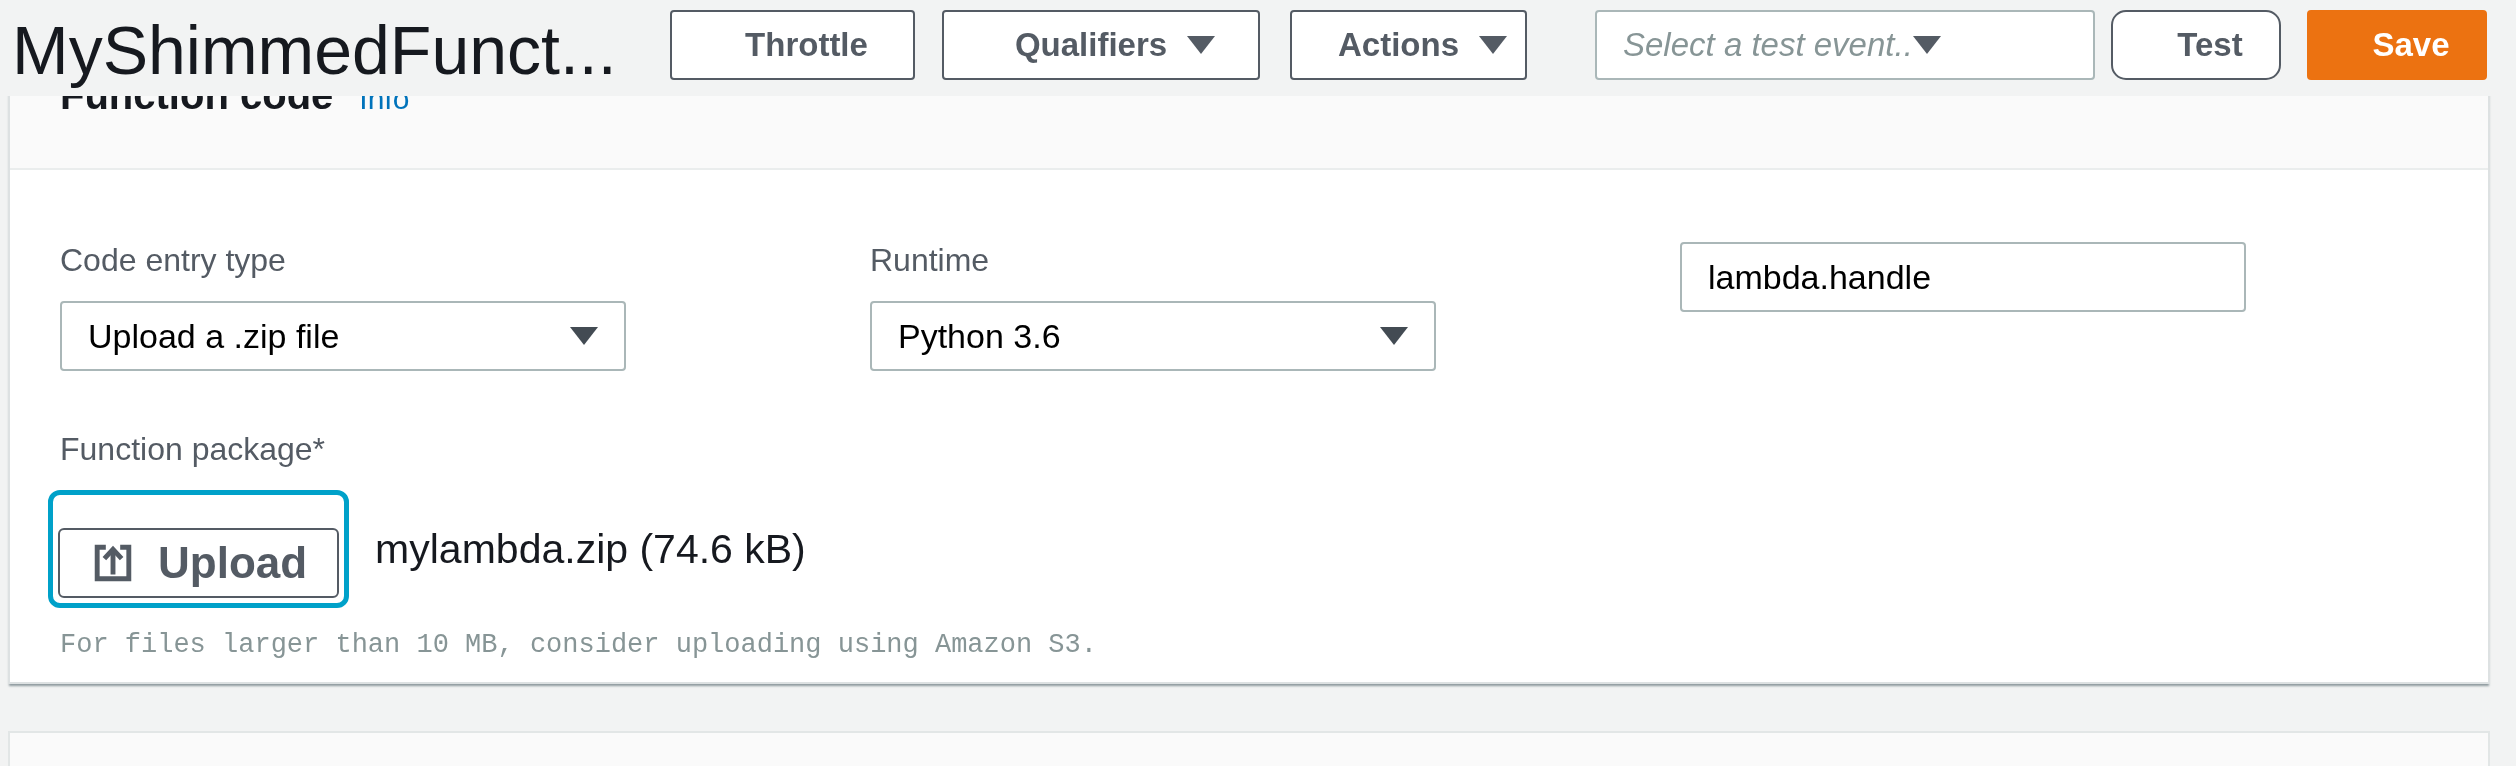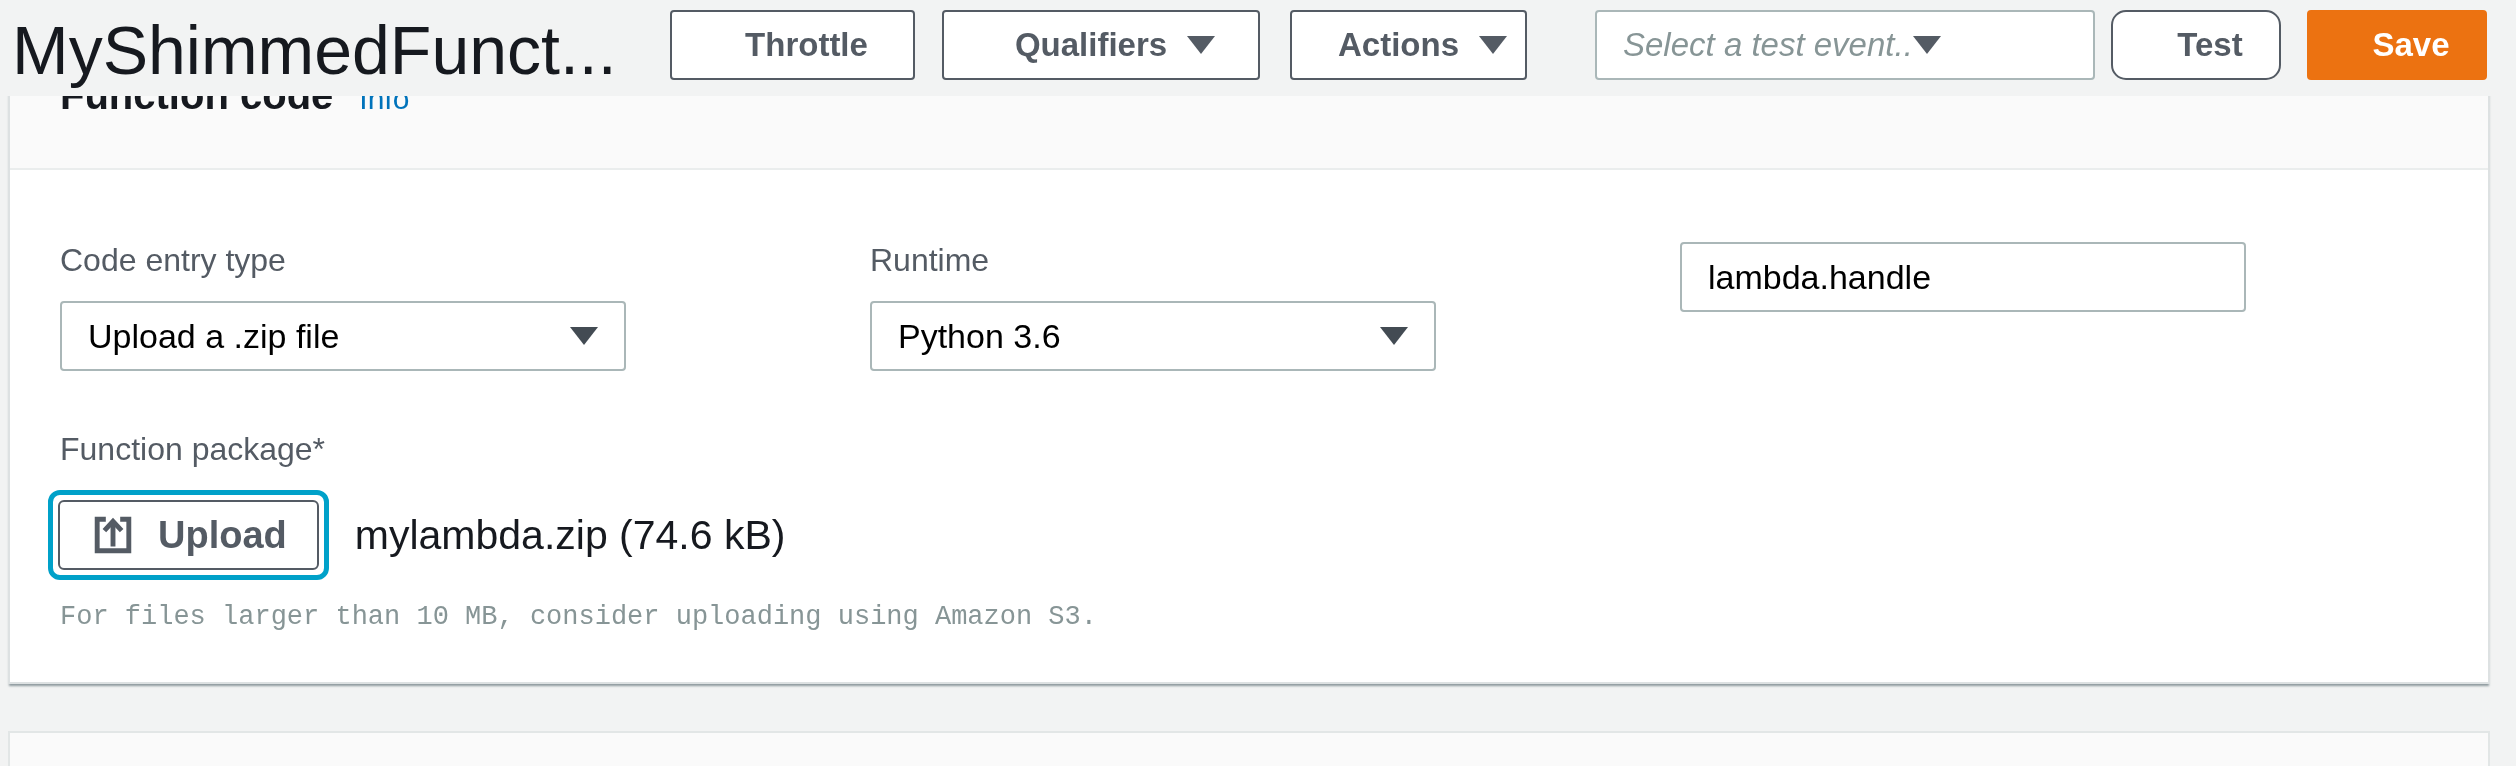--- a/index.html
+++ b/index.html
@@ -95,22 +95,23 @@
   .package-block { margin-top:60px; }
   .package-row { display:flex; align-items:center; margin-top:14px; }
   .focus-ring {
     border:5px solid #00a1c9; border-radius:12px; padding:5px;
     margin-left:-12px; display:inline-block; background:#ffffff;
   }
   .upload-btn {
     height:70px; padding:0 30px;
     background:#ffffff; border:2px solid #545b64; border-radius:6px;
     display:flex; align-items:center; gap:22px;
-    font-size:38px; font-weight:700; color:#545b64; cursor:pointer;
+    font-size:44px; font-weight:700; color:#545b64; cursor:pointer;
     white-space:nowrap;
+    margin-top:28px;
   }
   .upload-btn svg { display:block; }
   .file-info { font-size:41px; color:#16191f; margin-left:26px; white-space:nowrap; }
   .helper-text { margin-top:22px; font-size:27px; color:#879596; white-space:nowrap;font-family:Liberation Mono, monospace; }
 
   
   .panel-next {
     top:731px; height:80px; background:#fafafa;
     box-shadow:none; border:2px solid #e2e6e6;
   }

